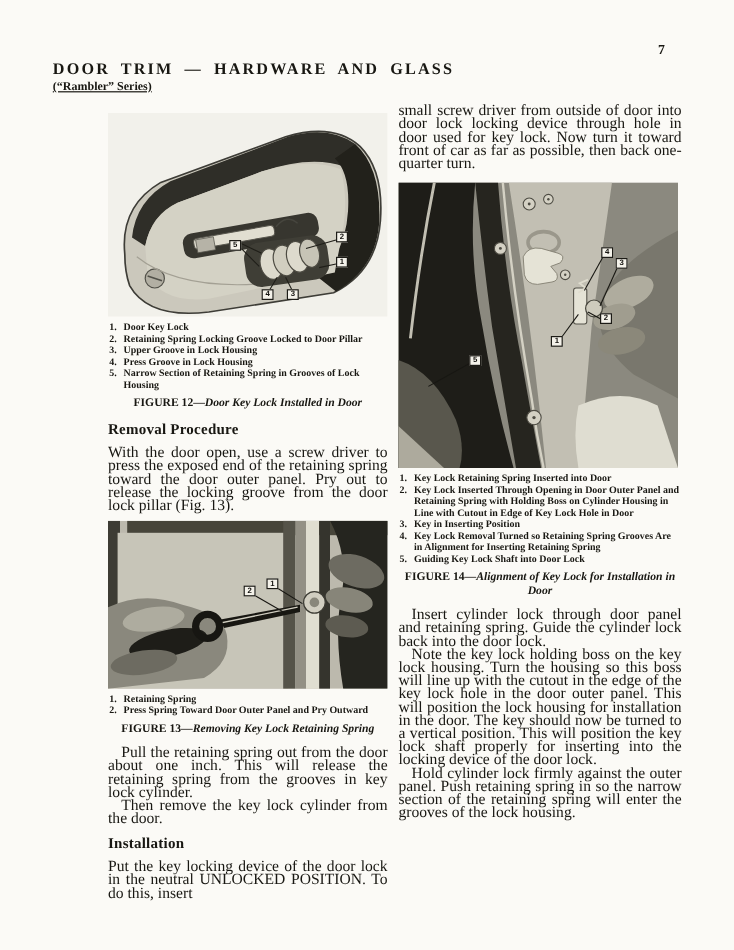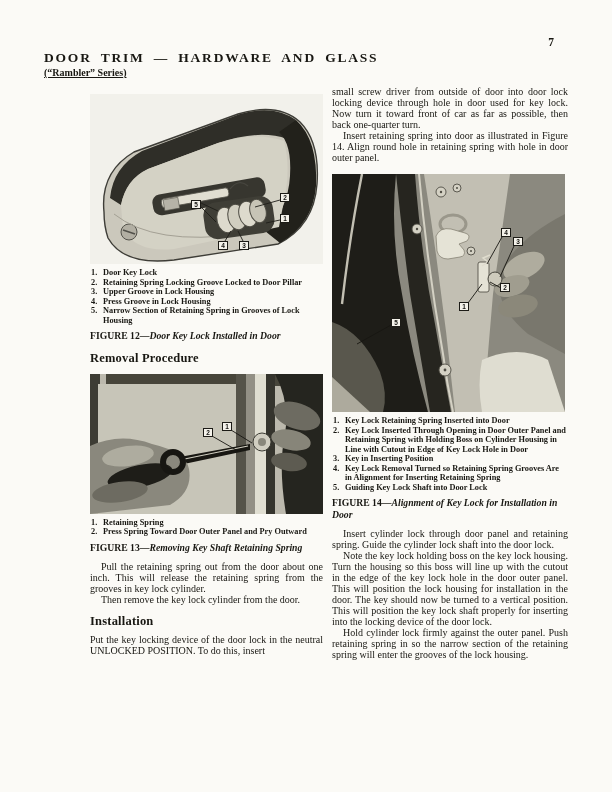--- a/index.html
+++ b/index.html
@@ -9,28 +9,28 @@
     background:#fbfaf6; color:#181712; overflow:hidden;
     font-family:"Liberation Serif","DejaVu Serif",serif;
   }
   .page-num { position:absolute; top:36px; right:58px; font-weight:bold; font-size:11.5px; }
   .title-block { position:absolute; top:50px; left:0; width:100%; text-align:left;margin-left:44px; }
   .title { font-size:13.5px; font-weight:bold; letter-spacing:1.8px; word-spacing:4px; }
   .subtitle { font-size:10px; font-weight:bold; margin-top:1px;text-decoration:underline; }
   .col { position:absolute; }
   .col-left  { left:90px;  top:92px; width:233px; }
   .col-right { left:332px; top:86px; width:236px; }
-  p.body { font-size:10px; line-height:11px; text-align:justify; }
+  p.body { font-size:13px; line-height:11px; text-align:justify; }
   p.indent { text-indent:11px; }
   .heading { font-size:12.5px; font-weight:bold; margin:9px 0 5px 0; letter-spacing:0.2px; }
   .legend { margin-top:4px; font-weight:bold; font-size:8.3px; line-height:9.5px; }
   .legend .li { display:flex; }
   .legend .num { flex:0 0 13px; padding-left:1px; }
   .legend .txt { flex:1; }
-  .caption { text-align:left; font-weight:bold; font-size:9.7px; line-height:11.5px; margin-top:5px; }
+  .caption { text-align:center; font-weight:bold; font-size:9.7px; line-height:11.5px; margin-top:5px; }
   .caption .it { font-style:italic; }
   .figure { position:relative; }
   .fig12 { margin-top:2px; }
   .fig13 { margin-top:8px; }
   .fig14 { margin-top:11px; }
   .figure svg { display:block; }
   .callout {
     position:absolute; width:10px; height:9px; background:#f4f2ea;
     border:1px solid #1c1b16; font:bold 6.5px "Liberation Sans","DejaVu Sans",sans-serif;
     text-align:center; line-height:7.5px; color:#14130f;
@@ -127,20 +127,21 @@
         </div>
       <div class="li">
           <span class="num">5.</span>
           <span class="txt">Narrow Section of Retaining Spring in Grooves of Lock Housing</span>
         </div>
     </div>
 
     <div class="caption"><span>FIGURE 12—</span><span class="it">Door Key Lock Installed in Door</span></div>
 
     <div class="heading">Removal Procedure</div>
+    <p class="body">With the door open, use a screw driver to press the exposed end of the retaining spring toward the door outer panel. Pry out to release the locking groove from the door lock pillar (Fig. 13).</p>
 
     <div class="figure fig13" style="height:140px;">
       <svg width="233" height="140" viewBox="0 0 233 140">
         <rect width="233" height="140" fill="#c3c0b4"></rect>
         <rect x="16" width="217" height="12" fill="#47453a"></rect>
         <rect x="0" y="0" width="10" height="95" fill="#3c3b33"></rect>
         <rect x="8" y="10" width="142" height="130" fill="#cfccc0"></rect>
 
         <rect x="146" y="0" width="10" height="140" fill="#55534a"></rect>
         <rect x="156" y="0" width="9" height="140" fill="#97948a"></rect>
@@ -179,34 +180,33 @@
       <div class="li">
           <span class="num">1.</span>
           <span class="txt">Retaining Spring</span>
         </div>
       <div class="li">
           <span class="num">2.</span>
           <span class="txt">Press Spring Toward Door Outer Panel and Pry Outward</span>
         </div>
     </div>
 
-    <div class="caption"><span>FIGURE 13—</span><span class="it">Removing Key Shaft Retaining Spring</span></div>
+    <div class="caption"><span>FIGURE 13—</span><span class="it">Removing Key Lock Retaining Spring</span></div>
 
     <div class="spacer8"></div>
     <p class="body indent">Pull the retaining spring out from the door about one inch. This will release the retaining spring from the grooves in key lock cylinder.</p>
     <p class="body indent">Then remove the key lock cylinder from the door.</p>
 
     <div class="heading">Installation</div>
     <p class="body">Put the key locking device of the door lock in the neutral UNLOCKED POSITION. To do this, insert</p>
   </div>
 
   <div class="col col-right">
 
     <p class="body">small screw driver from outside of door into door lock locking device through hole in door used for key lock. Now turn it toward front of car as far as possible, then back one-quarter turn.</p>
-    <p class="body indent">Insert retaining spring into door as illustrated in Figure 14. Align round hole in retaining spring with hole in door outer panel.</p>
 
     <div class="figure fig14" style="height:238px;">
       <svg width="233" height="238" viewBox="0 0 233 238">
         <rect width="233" height="238" fill="#8f8d83"></rect>
 
         <path d="M0 0 H64 Q58 60 70 120 Q80 180 96 238 H0 Z" fill="#1b1a16"></path>
         <path d="M30 0 Q18 60 10 130" stroke="#c9c6b9" stroke-width="2.4" fill="none"></path>
         <path d="M0 148 Q30 158 48 198 Q56 220 51 238 H0 Z" fill="#5a584e"></path>
         <path d="M0 203 L38 238 H0 Z" fill="#b3b0a3"></path>
 
@@ -280,18 +280,18 @@
         </div>
       <div class="li">
           <span class="num">5.</span>
           <span class="txt">Guiding Key Lock Shaft into Door Lock</span>
         </div>
     </div>
 
     <div class="caption"><span>FIGURE 14—</span><span class="it">Alignment of Key Lock for Installation in Door</span></div>
 
     <div class="spacer8"></div>
-    <p class="body indent">Insert cylinder lock through door panel and retaining spring. Guide the cylinder lock shaft into the door lock.</p>
+    <p class="body indent">Insert cylinder lock through door panel and retaining spring. Guide the cylinder lock back into the door lock.</p>
     <p class="body indent">Note the key lock holding boss on the key lock housing. Turn the housing so this boss will line up with the cutout in the edge of the key lock hole in the door outer panel. This will position the lock housing for installation in the door. The key should now be turned to a vertical position. This will position the key lock shaft properly for inserting into the locking device of the door lock.</p>
     <p class="body indent">Hold cylinder lock firmly against the outer panel. Push retaining spring in so the narrow section of the retaining spring will enter the grooves of the lock housing.</p>
   </div>
 
 </div>
 
 </body></html>

